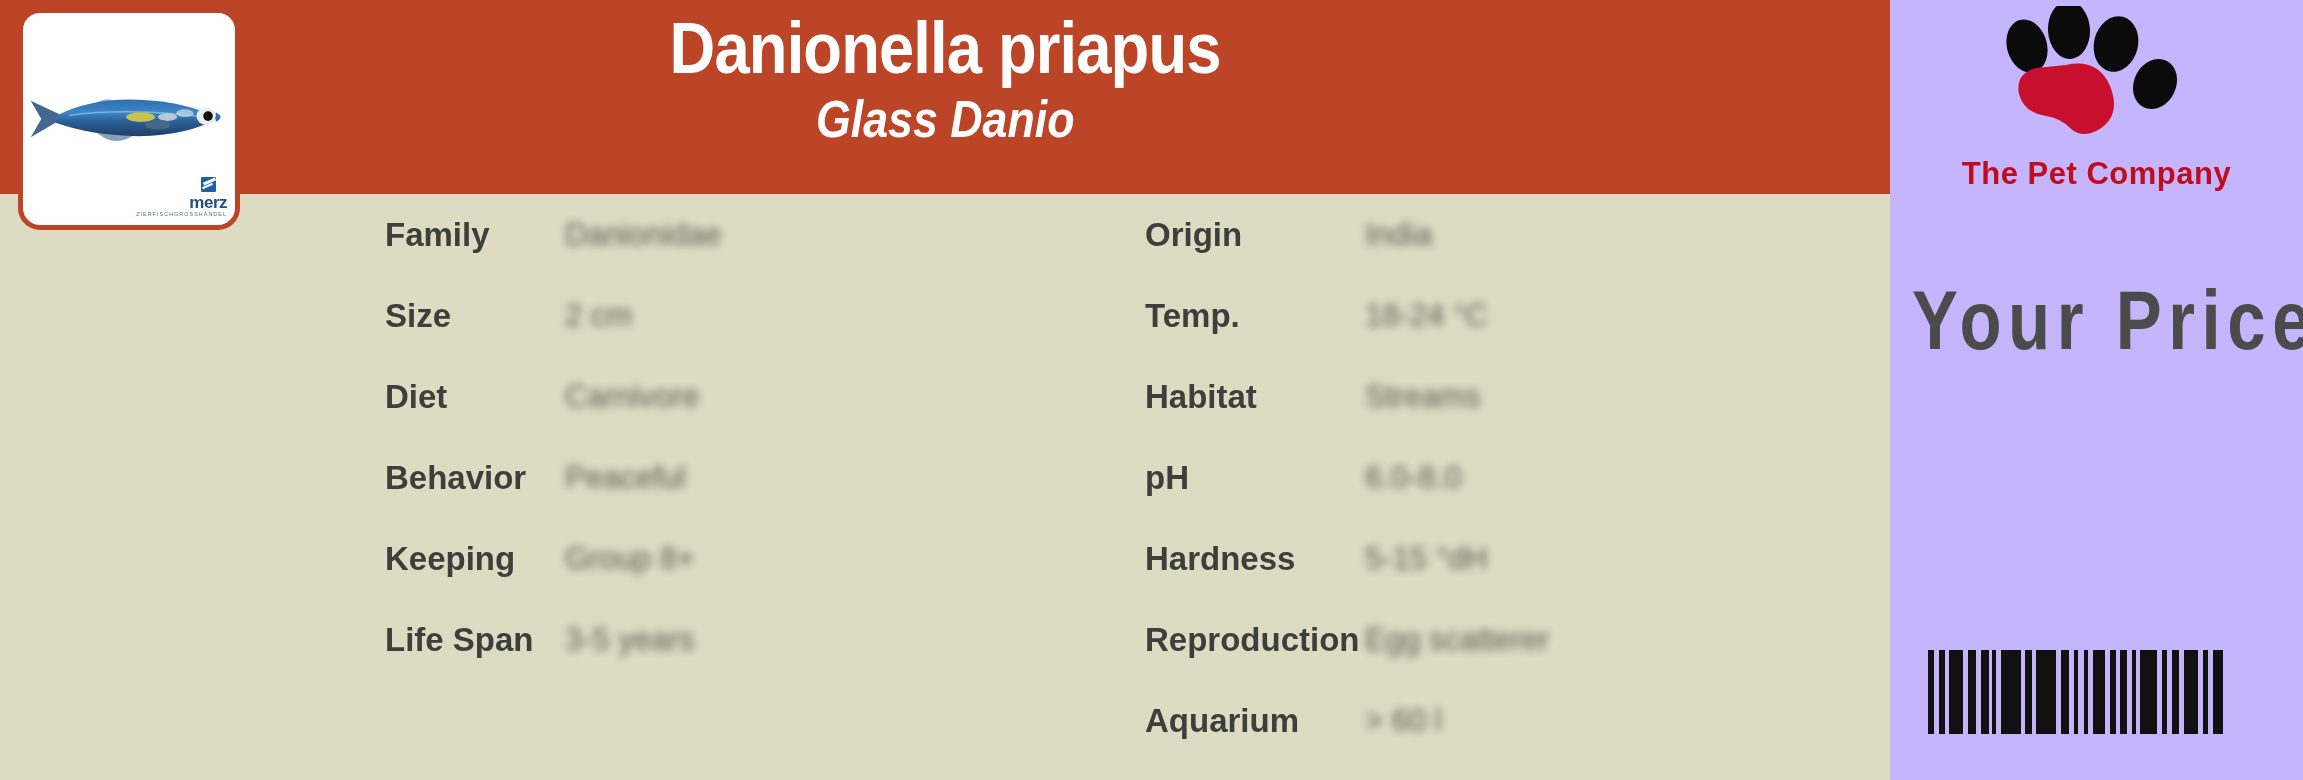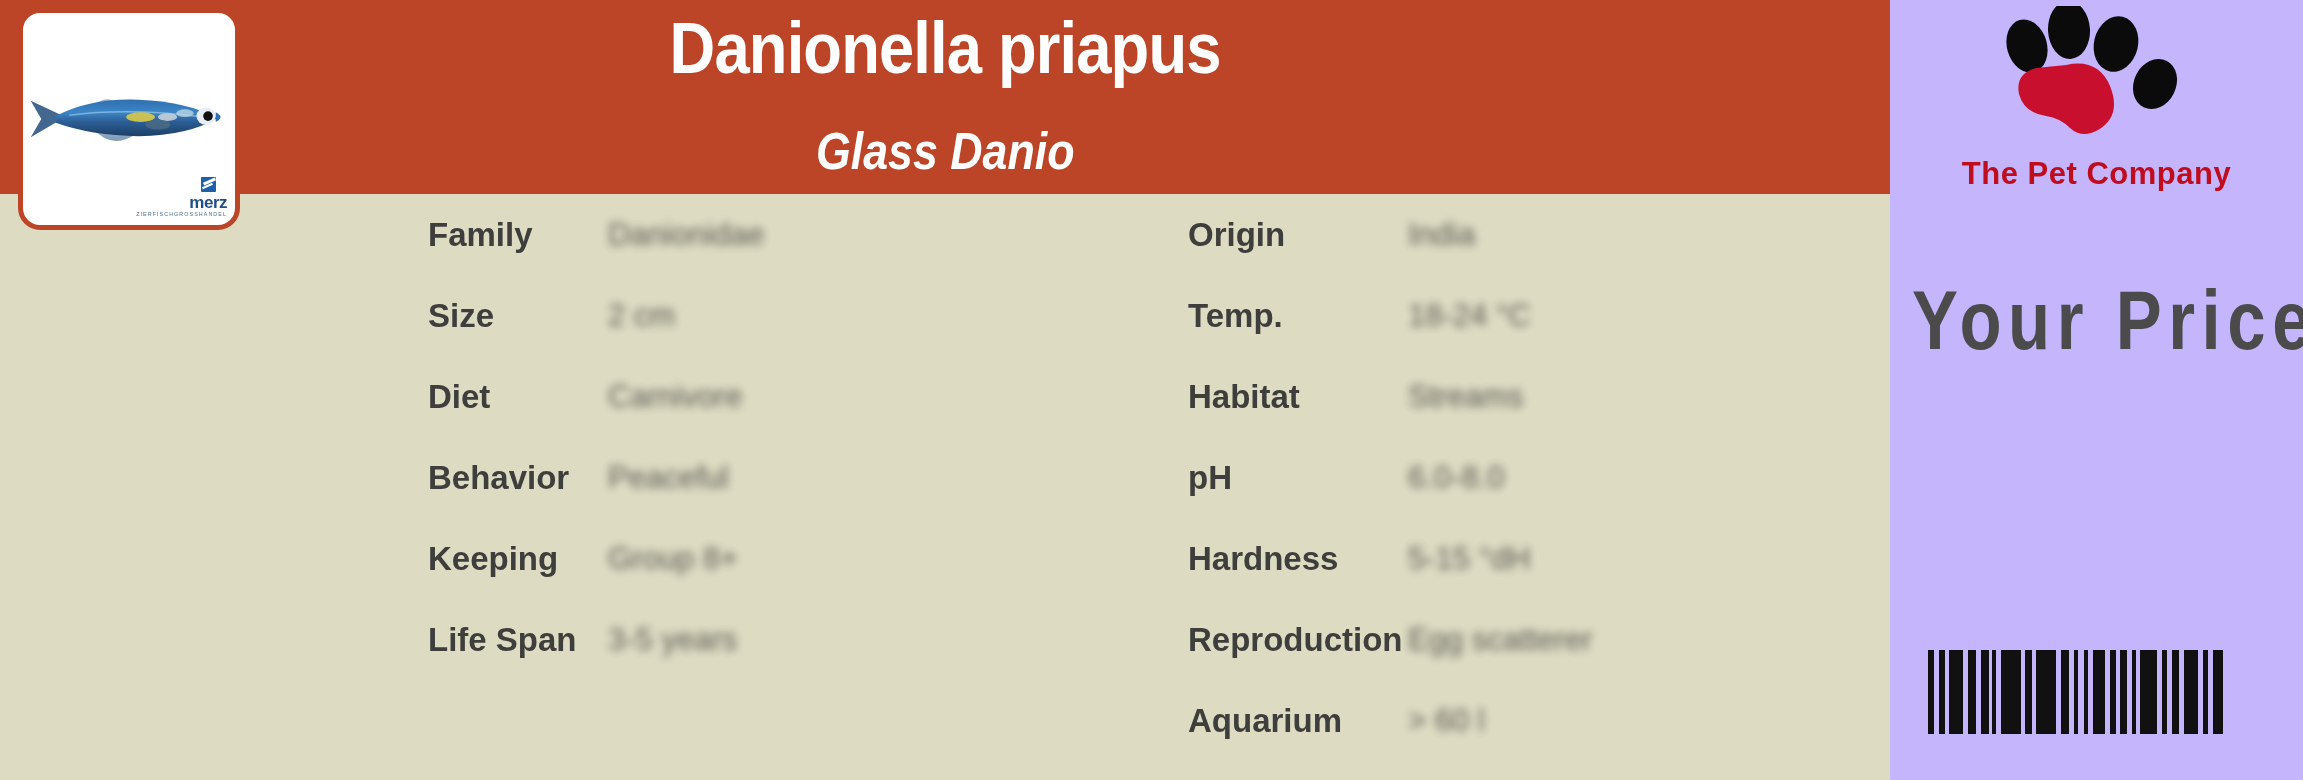--- a/index.html
+++ b/index.html
@@ -16,21 +16,21 @@
     position:absolute;left:0;top:0;width:1890px;height:780px;
     background:#dddbc2;
   }
   .header-band{
     position:absolute;left:0;top:0;width:1890px;height:194px;
     background:#bc4528;
   }
   .title-block{
     position:absolute;left:0;top:0;width:1890px;height:194px;
     display:flex;flex-direction:column;align-items:center;justify-content:flex-start;
-    padding-top:8px;box-sizing:border-box;gap:32px;
+    padding-top:8px;box-sizing:border-box;
   }
   .sci-name{
     font-size:72px;font-weight:bold;color:#ffffff;
     letter-spacing:-1px;line-height:1.12;
     transform:scaleX(.88);transform-origin:center top;
     white-space:nowrap;
   }
   .common-name{
     font-size:52px;font-style:italic;font-weight:bold;color:#ffffff;
     line-height:1.1;margin-top:2px;
@@ -69,21 +69,21 @@
   }
   .merz-word{
     font-size:17px;font-weight:bold;color:#1f4e87;letter-spacing:-.5px;
   }
   .merz-sub{
     font-size:5.4px;color:#4d6d93;letter-spacing:1.05px;margin-top:1px;
     white-space:nowrap;
   }
 
   
-  .spec-col{position:absolute;top:194px;margin-left:43px;}
+  .spec-col{position:absolute;top:194px;}
   .col-left{left:385px;width:700px;}
   .col-right{left:1145px;width:745px;}
   .spec-row{
     position:relative;height:81px;display:flex;align-items:center;
   }
   .spec-label{
     font-size:33px;font-weight:bold;color:#3e3e3c;
     white-space:nowrap;
   }
   .col-left .spec-label{width:180px;}

